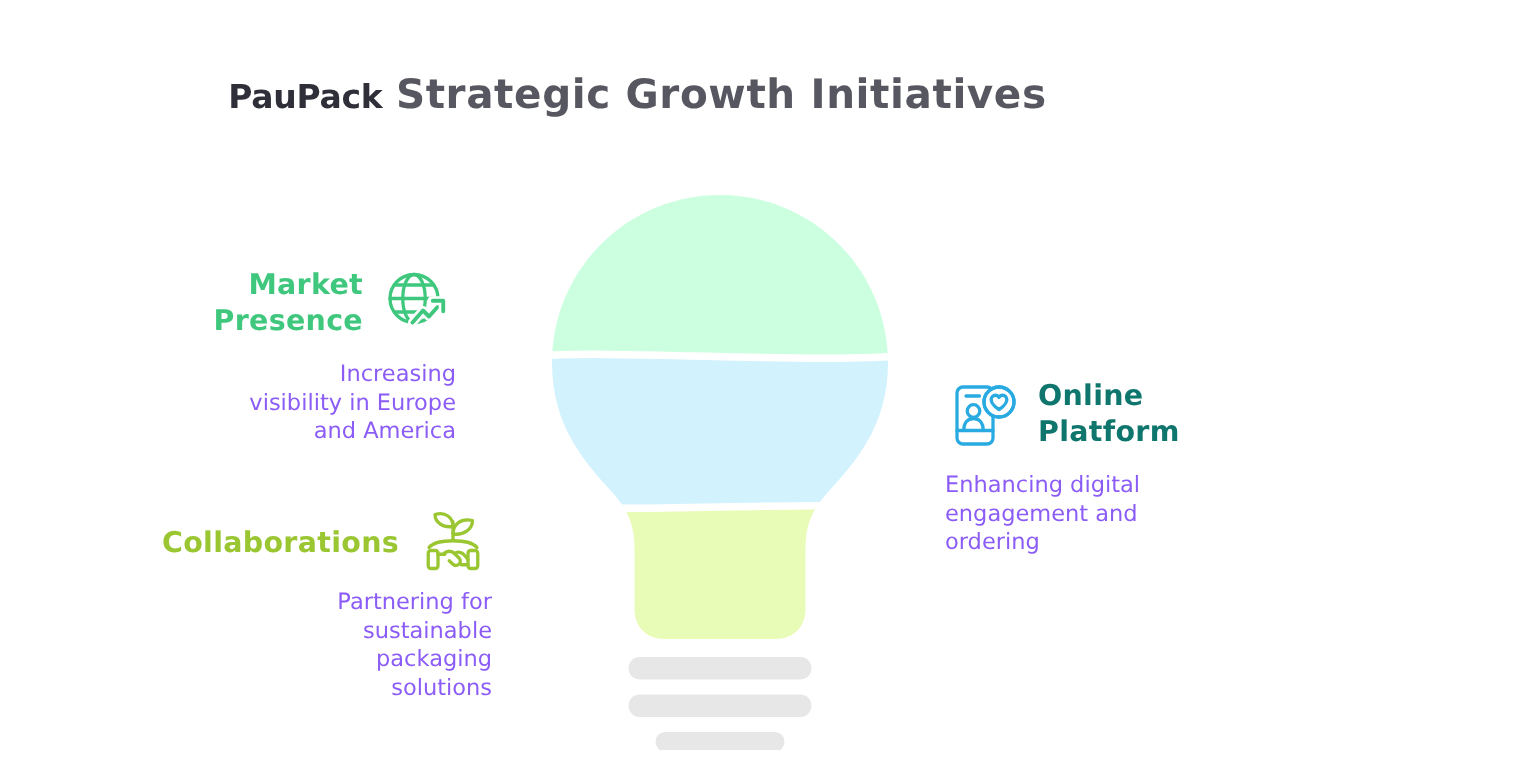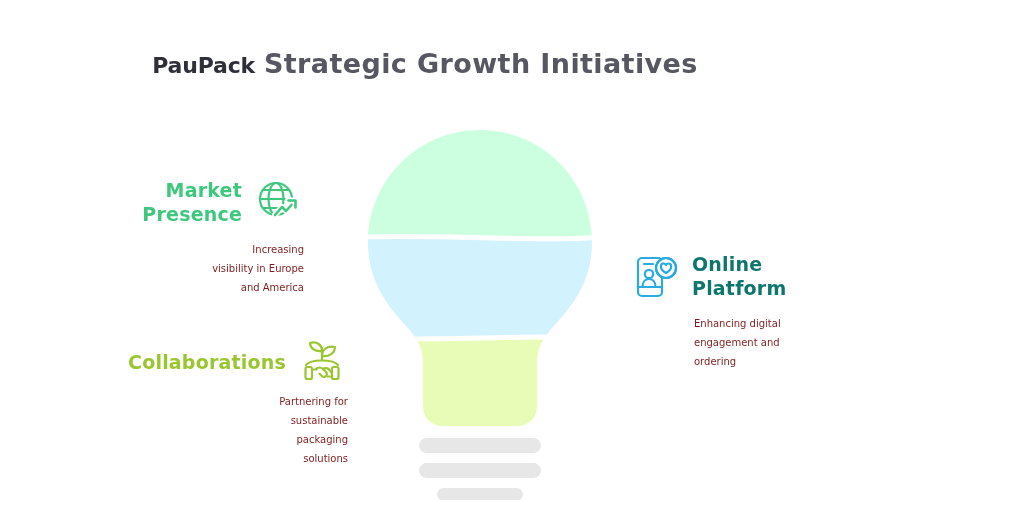--- a/index.html
+++ b/index.html
@@ -72,50 +72,50 @@
   .icon-box {
     width: 52px;
     height: 52px;
     flex: 0 0 52px;
     display: flex;
     align-items: center;
     justify-content: center;
   }
   .feature-desc {
     font-family: "DejaVu Sans", sans-serif;
-    font-size: 10px;
+    font-size: 15px;
     line-height: 19px;
-    color: #7f1d1d;
+    color: #8b5cf6;
     white-space: pre-line;
   }
 
   
   .feature-left .feature-head { justify-content: flex-end; }
   .feature-left .feature-title { text-align: right; margin-right: 10px; }
   .feature-left .feature-desc { text-align: right; }
 
   
   .feature-right .feature-title { text-align: left; margin-left: 10px; }
   .feature-right .feature-desc { text-align: left; }
 
   
   #feature-market-presence {
     left: 80px; top: 176px; width: 224px;
   }
   #feature-market-presence .feature-desc { margin-top: 12px; }
 
   #feature-collaborations {
-    left: 100px; top: 336px; width: 248px;
+    left: 80px; top: 336px; width: 248px;
   }
   #feature-collaborations .feature-desc { margin-top: 4px; }
 
   #feature-online-platform {
     left: 630px; top: 250px; width: 262px;
   }
-  #feature-online-platform .feature-desc { margin-top: 12px; margin-left: 64px; }
+  #feature-online-platform .feature-desc { margin-top: 12px; }
 </style>
 </head>
 <body>
 
 <div class="title">
   <span class="brand">PauPack</span><span class="headline">Strategic Growth Initiatives</span>
 </div>
 
 <div class="bulb-wrap">
   <svg class="bulb-svg" width="250" height="372" viewBox="0 0 250 372" xmlns="http://www.w3.org/2000/svg">

